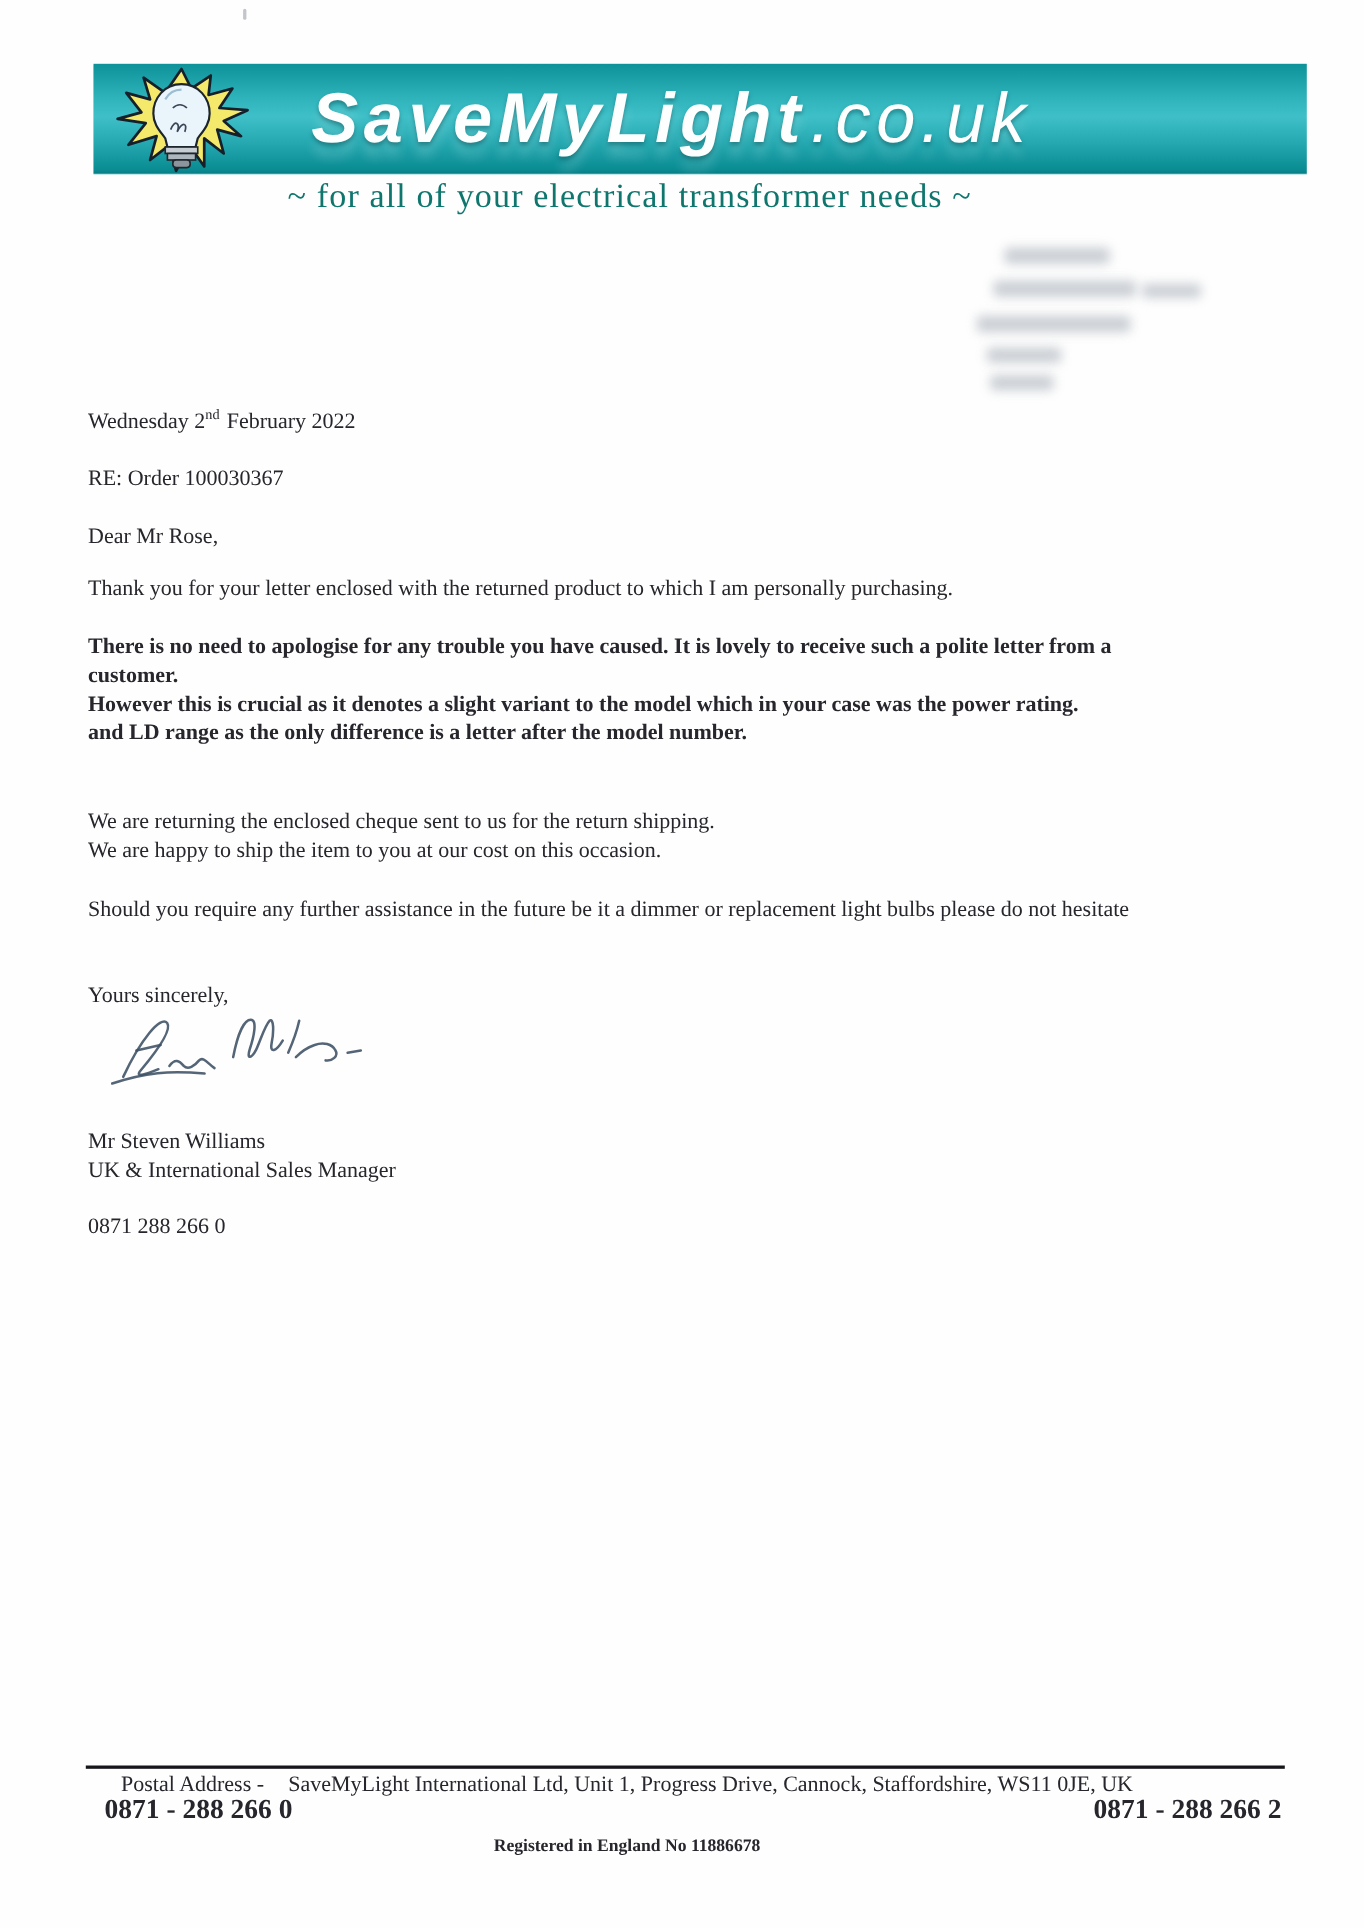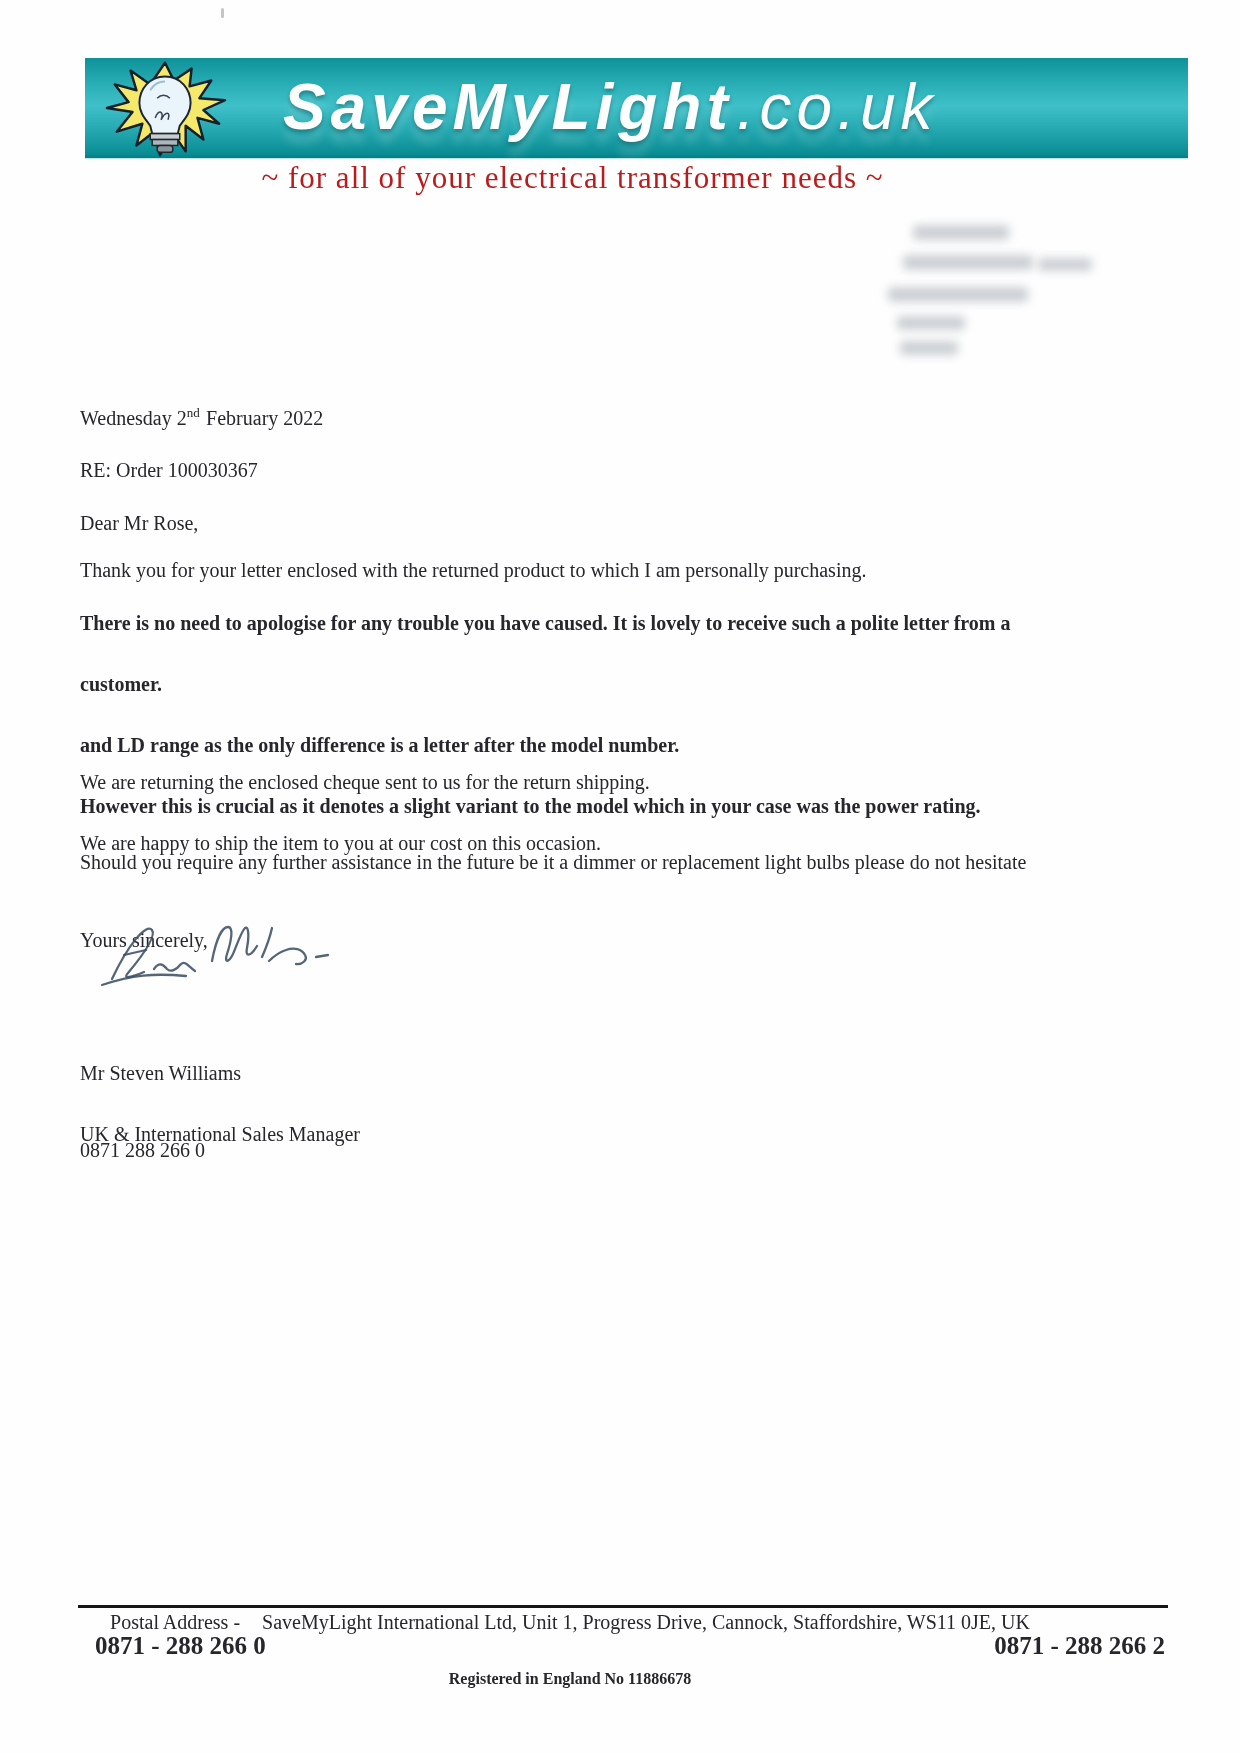--- a/index.html
+++ b/index.html
@@ -17,27 +17,27 @@
   .logo{position:absolute;left:16px;top:2px;width:128px;height:100px;}
   .brand{
     position:absolute;left:198px;top:0;height:100px;line-height:98px;white-space:nowrap;
     font-family:"Liberation Sans","DejaVu Sans",sans-serif;font-style:italic;color:#fdfefe;
     font-size:64px;letter-spacing:5px;text-shadow:0 3px 4px rgba(10,70,75,.45), 0 14px 10px rgba(230,250,252,.18);
   }
   .brand .main{font-weight:700;}
   .brand .suffix{font-weight:400;margin-left:4px;}
   .tagline{
     position:absolute;left:85px;top:160px;width:975px;text-align:center;
-    font-size:31px;color:#b91c1c;letter-spacing:1px;
+    font-size:31px;color:#0f766e;letter-spacing:1px;
   }
   
   .redacted{position:absolute;left:0;top:0;width:1240px;height:0;}
   .blob{position:absolute;background:#c2c7cd;filter:blur(5px);border-radius:4px;opacity:.85;}
   
-  .line,.para div{font-size:20px;line-height:26px;white-space:nowrap;margin-top:35px;}
+  .line,.para div{font-size:20px;line-height:26px;white-space:nowrap;}
   .abs{position:absolute;left:80px;}
   .para{position:absolute;left:80px;}
   sup{font-size:13px;vertical-align:super;line-height:0;}
   .date-rest{margin-left:.32em;}
   .sig{position:absolute;left:92px;top:915px;width:250px;height:90px;}
   .sig path{fill:none;stroke:#3d5065;stroke-width:2.3;stroke-linecap:round;opacity:.88;}
   
   .rule{position:absolute;left:78px;top:1605px;width:1090px;height:3px;background:#16161a;}
   .postal{position:absolute;left:80px;top:1611px;width:980px;text-align:center;font-size:20px;white-space:nowrap;}
   .postal .addr{margin-left:1.1em;}
@@ -87,22 +87,22 @@
 
   <div class="abs line" style="top:475px;">Dear Mr Rose,</div>
 
   <div class="para" style="top:522px;">
     <div>Thank you for your letter enclosed with the returned product to which I am personally purchasing.</div>
   </div>
 
   <div class="para" style="top:575px;font-weight:bold;">
     <div>There is no need to apologise for any trouble you have caused. It is lovely to receive such a polite letter from a</div>
     <div>customer.</div>
+    <div>However this is crucial as it denotes a slight variant to the model which in your case was the power rating.</div>
     <div>and LD range as the only difference is a letter after the model number.</div>
-    <div>However this is crucial as it denotes a slight variant to the model which in your case was the power rating.</div>
   </div>
 
   <div class="para" style="top:734px;">
     <div>We are returning the enclosed cheque sent to us for the return shipping.</div>
     <div>We are happy to ship the item to you at our cost on this occasion.</div>
   </div>
 
   <div class="para" style="top:814px;">
     <div>Should you require any further assistance in the future be it a dimmer or replacement light bulbs please do not hesitate</div>
   </div>

